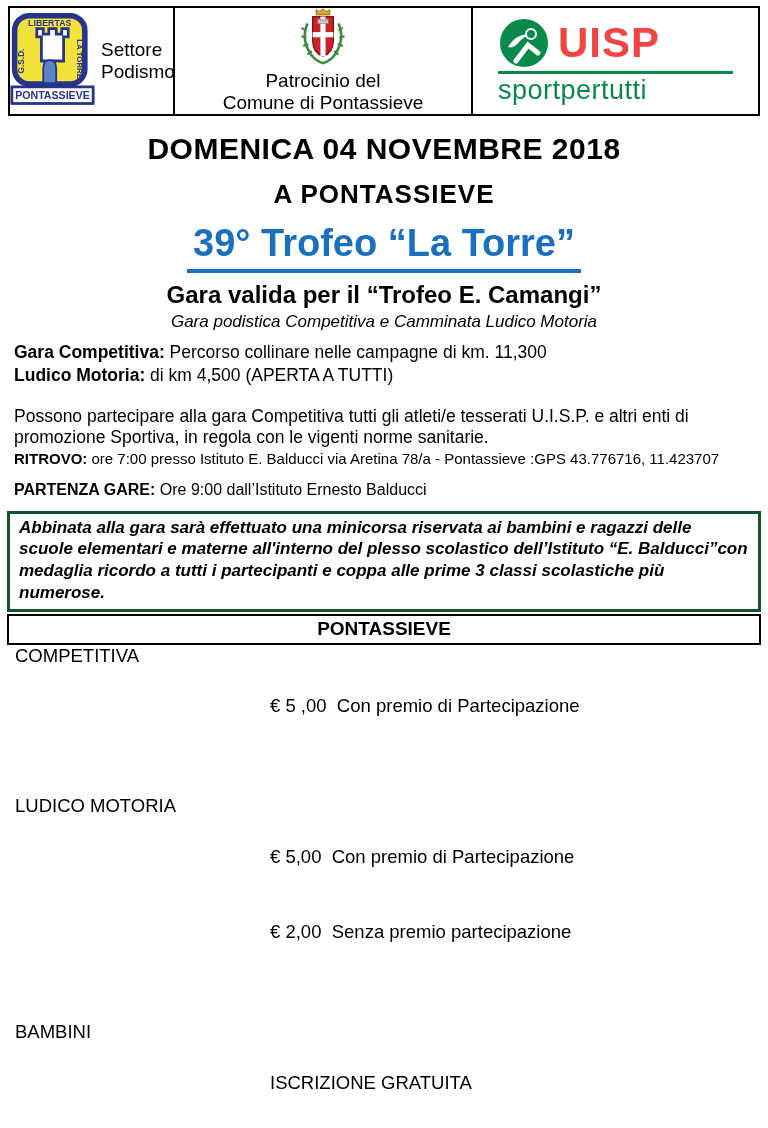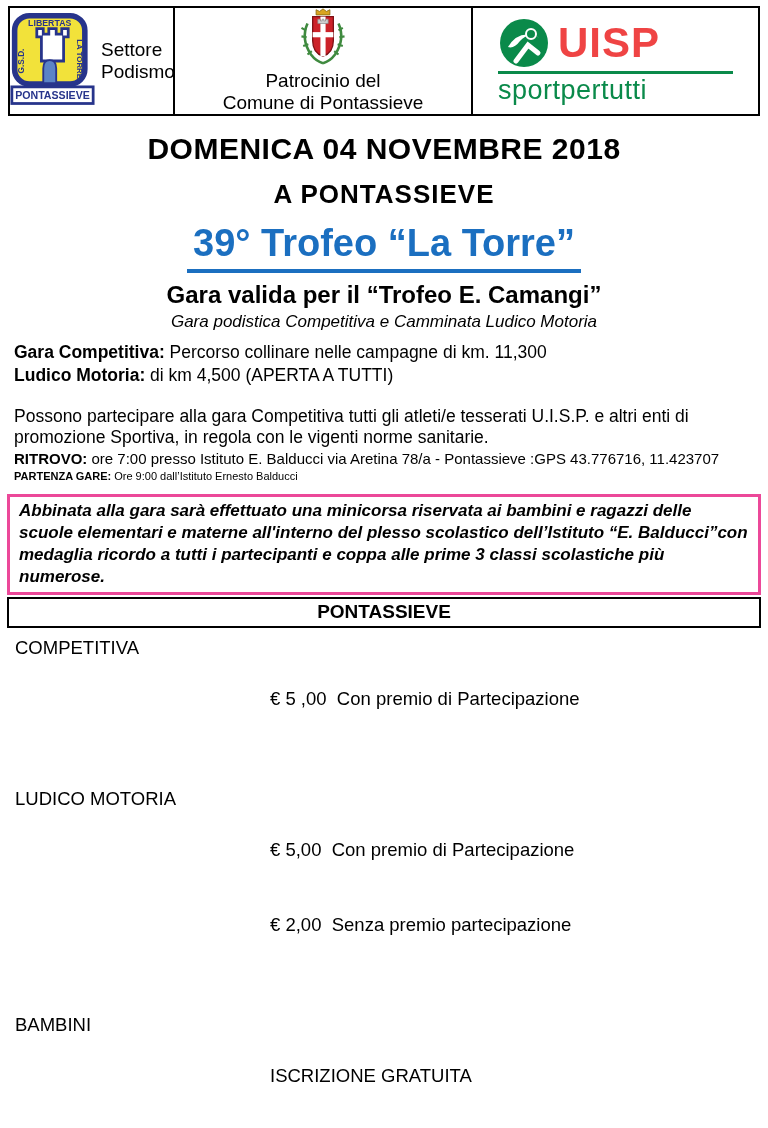--- a/index.html
+++ b/index.html
@@ -28,27 +28,27 @@
   .main-title { display:inline-block; font-size:38px; font-weight:bold; color:#1b6fc0; border-bottom:4px solid #1b6fc0; padding:0 6px 4px 6px; }
   .subtitle { text-align:center; font-size:24px; font-weight:bold; margin-top:8px; }
   .subtitle2 { text-align:center; font-size:17px; font-style:italic; margin-top:3px; }
 
   
   .course-block { margin:9px 14px 0 14px; font-size:17.5px; line-height:1.3; }
   .para { margin:19px 14px 0 14px; font-size:17.5px; line-height:1.25; }
   .small-line { font-size:15px; line-height:1.35; }
   b.inl { font-weight:bold; }
 
-  .mini-box { margin:11px 7px 0 7px; border:3px solid #ec4899; padding:3px 9px 5px 9px;
+  .mini-box { margin:11px 7px 0 7px; border:3px solid #14532d; padding:3px 9px 5px 9px;
               font-size:17px; font-weight:bold; font-style:italic; line-height:1.28; }
   .iscr-title-box { margin:2px 7px 0 7px; border:2px solid #000; text-align:center;
                     font-size:19px; font-weight:bold; padding:2px 0 3px 0; }
 
   .fee-row { display:flex; margin-left:15px; font-size:18.5px; }
-  .fee-row.r1 { margin-top:9px; }
+  .fee-row.r1 { }
   .fee-row.r2 { margin-top:26px; }
   .fee-row.r3 { margin-top:26px; }
   .fee-label { width:255px; }
   .fee-lines { line-height:1.35; white-space:pre; }
 </style>
 </head>
 <body>
 
 <div class="page">
 
@@ -115,21 +115,21 @@
   <div class="subtitle2">Gara podistica Competitiva e Camminata Ludico Motoria</div>
 
   <div class="course-block">
     <div><b class="inl">Gara Competitiva:</b><span> Percorso collinare nelle campagne di km. 11,300</span></div>
     <div><b class="inl">Ludico Motoria:</b><span> di km 4,500 (APERTA A TUTTI)</span></div>
   </div>
 
   <div class="para">
     <div>Possono partecipare alla gara Competitiva tutti gli atleti/e tesserati U.I.S.P. e altri enti di promozione Sportiva, in regola con le vigenti norme sanitarie.</div>
     <div class="small-line"><b class="inl">RITROVO:</b><span> ore 7:00 presso Istituto E. Balducci via Aretina 78/a - Pontassieve :GPS 43.776716, 11.423707</span></div>
-    <div style="font-size:11px;"><b class="inl">PARTENZA GARE:</b><span> Ore 9:00 dall’Istituto Ernesto Balducci</span></div>
+    <div style="font-size:16px;margin-top:10px;"><b class="inl">PARTENZA GARE:</b><span> Ore 9:00 dall’Istituto Ernesto Balducci</span></div>
   </div>
 
   <div class="mini-box">Abbinata alla gara sarà effettuato una minicorsa riservata ai bambini e ragazzi delle scuole elementari e materne all'interno del plesso scolastico dell’Istituto “E. Balducci”con medaglia ricordo a tutti i partecipanti e coppa alle prime 3 classi scolastiche più numerose.</div>
 
   <div class="iscr-title-box">PONTASSIEVE</div>
 
   <div class="fee-row r1">
     <div class="fee-label">COMPETITIVA</div>
     <div class="fee-lines">
       <div>€ 5 ,00  Con premio di Partecipazione</div>

